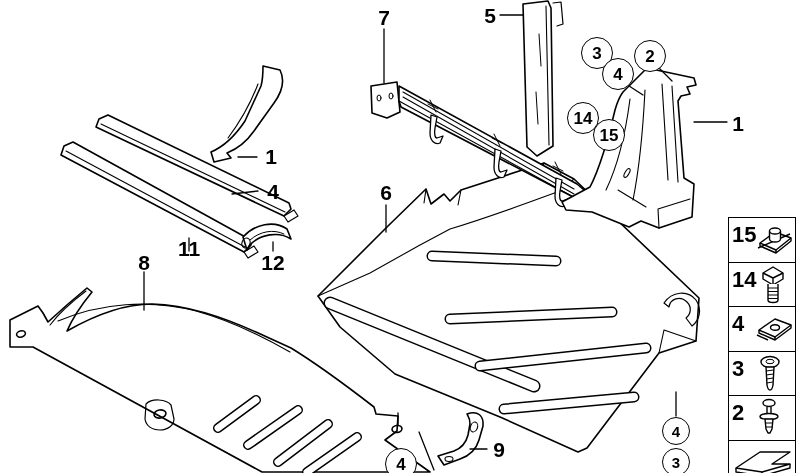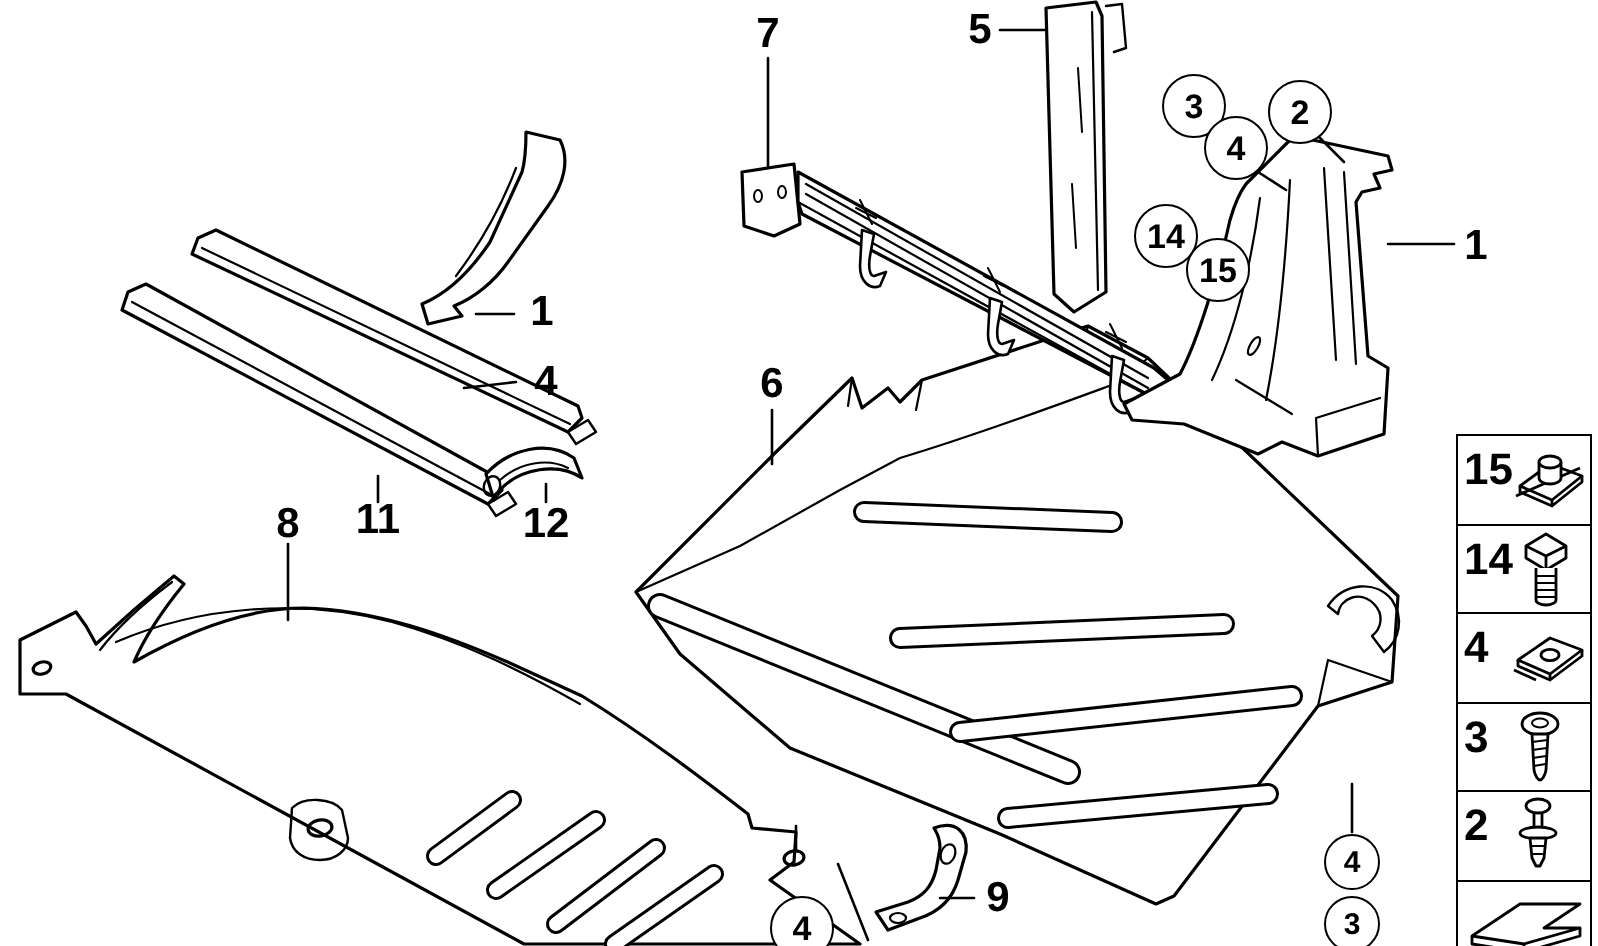--- a/index.html
+++ b/index.html
@@ -156,21 +156,21 @@
       <path d="M419,432 L434,470"></path>
     </g>
   </svg>
 
   <div class="plabel" style="left:384px;top:17px">7</div>
   <div class="plabel" style="left:490px;top:15px">5</div>
   <div class="plabel" style="left:738px;top:123px">1</div>
   <div class="plabel" style="left:271px;top:156px">1</div>
   <div class="plabel" style="left:273px;top:191px">4</div>
   <div class="plabel" style="left:144px;top:262px">8</div>
-  <div class="plabel" style="left:189px;top:260px">11</div>
+  <div class="plabel" style="left:189px;top:248px">11</div>
   <div class="plabel" style="left:273px;top:262px">12</div>
   <div class="plabel" style="left:386px;top:192px">6</div>
   <div class="plabel" style="left:499px;top:449px">9</div>
 
   <div class="callout" style="left:597px;top:53px">3</div>
   <div class="callout" style="left:650px;top:56px">2</div>
   <div class="callout" style="left:618px;top:74px">4</div>
   <div class="callout" style="left:583px;top:118px">14</div>
   <div class="callout" style="left:609px;top:135px">15</div>
   <div class="callout sm" style="left:676px;top:431px">4</div>

